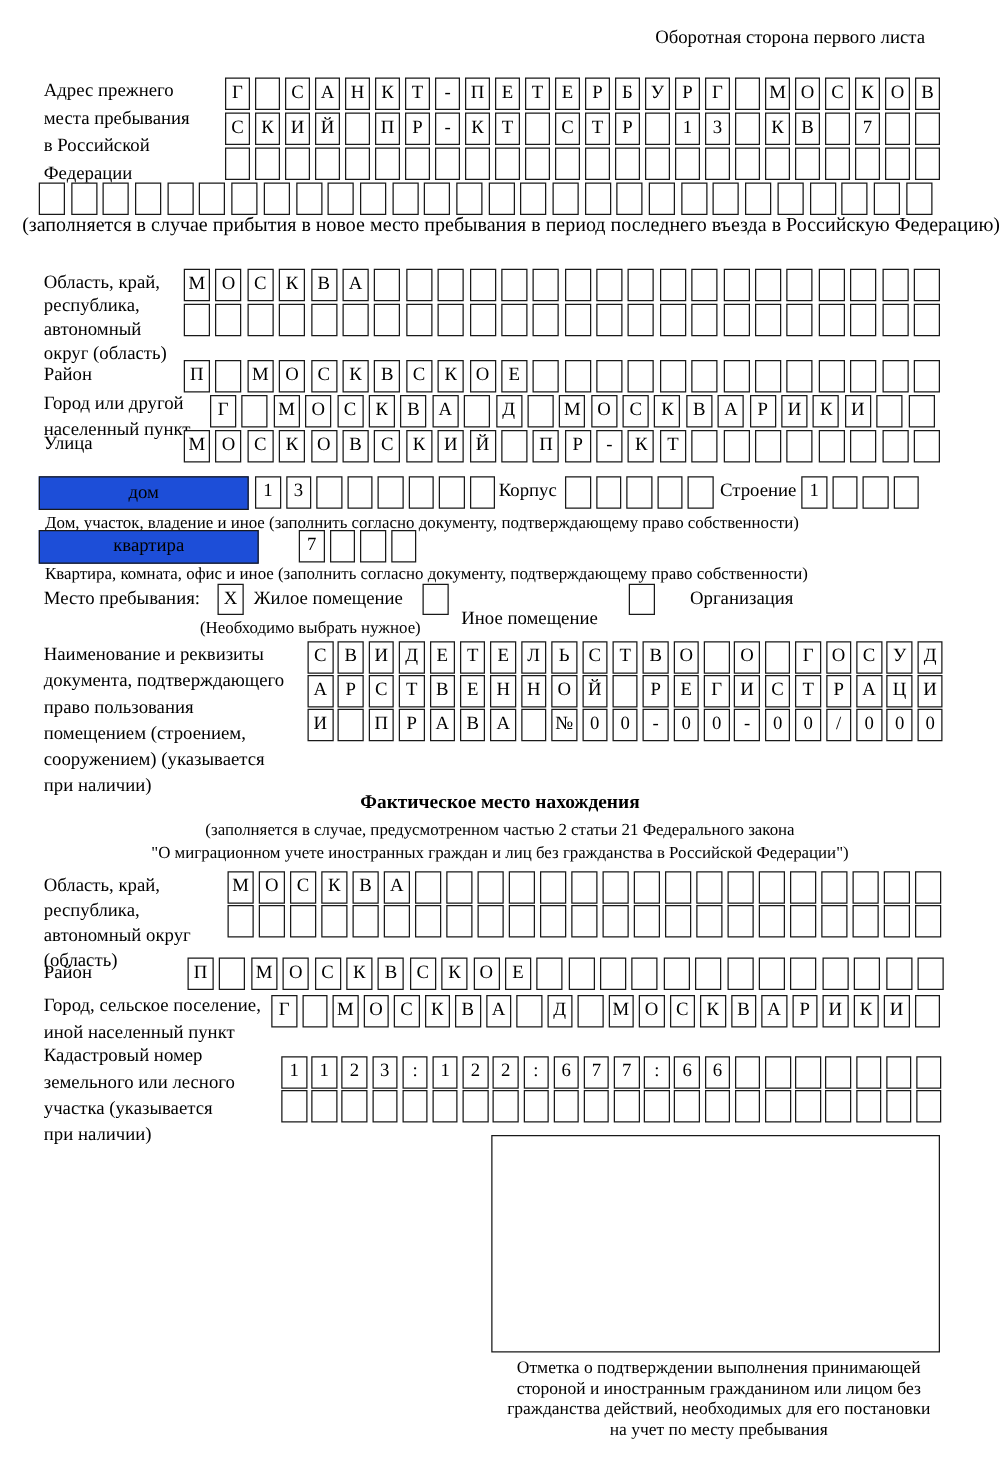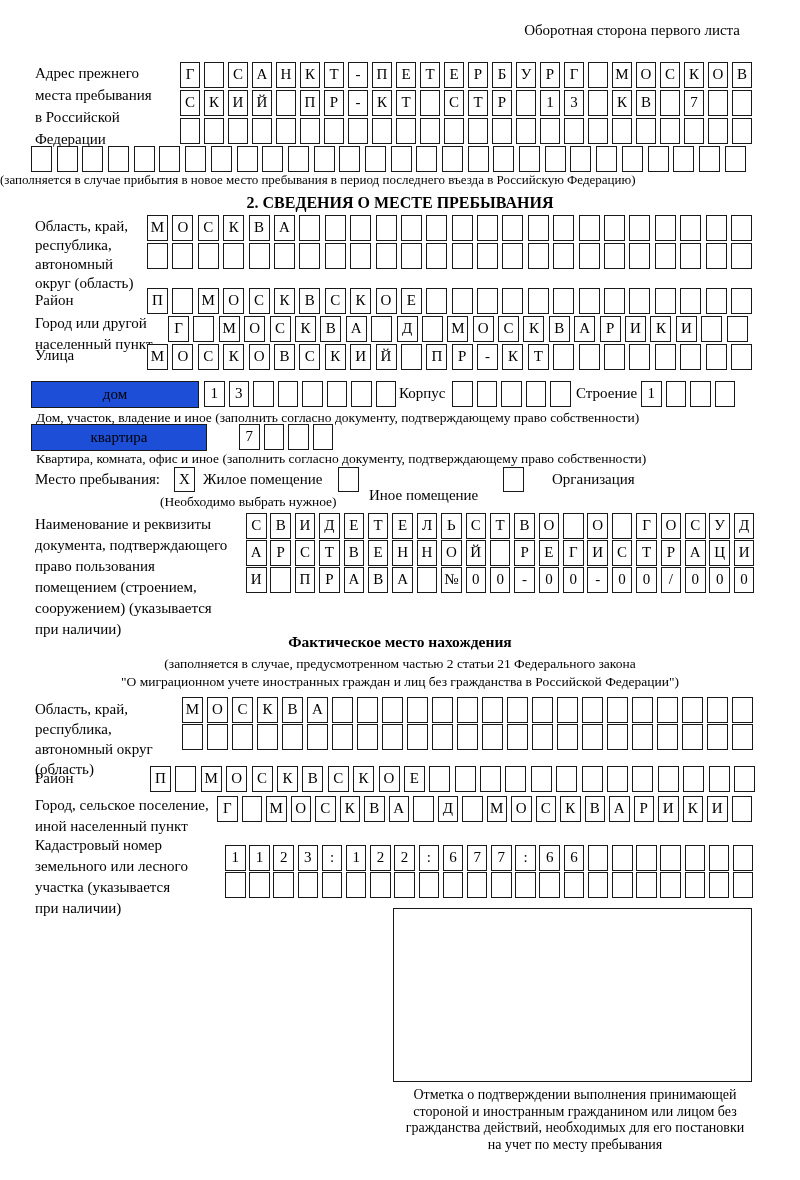--- a/index.html
+++ b/index.html
@@ -5,21 +5,21 @@
   html,body{margin:0;padding:0;background:#fff;}
   #page{
     position:relative; width:800px; height:1180px; background:#ffffff;
     font-family:"Liberation Serif","DejaVu Serif",serif; color:#000;
     overflow:hidden;
   }
   .abs{position:absolute;}
   .lbl{position:absolute; font-size:15px; white-space:pre-line; color:#000;}
   .lh19{line-height:19px;} .lh20{line-height:20px;} .lh21{line-height:21px;} .lh22{line-height:22px;}
   .cap{position:absolute; font-size:13.5px; color:#000;}
-  .note{position:absolute; font-size:13px; width:800px; text-align:left; color:#000;}
+  .note{position:absolute; font-size:16px; width:800px; text-align:right; color:#000;}
   .title{position:absolute; width:800px; text-align:center; font-weight:bold; font-size:16px; color:#000;}
   .cells{position:absolute; display:flex; gap:var(--g,4px);}
   .cell{
     flex:none; width:var(--w,20px); height:26px; box-sizing:border-box;
     border:1.7px solid #191919; background:#fff;
     text-align:center; font-size:15px; line-height:22px;
   }
   .g-addr{--w:20px;   --g:4px;}
   .g-full{--w:21px;   --g:4.7px;}
   .g-s2  {--w:21px;   --g:4.4px;}
@@ -158,21 +158,20 @@
       <span class="cell"></span>
       <span class="cell"></span>
       <span class="cell"></span>
       <span class="cell"></span>
       <span class="cell"></span>
       <span class="cell"></span>
       <span class="cell"></span>
     </div>
   <div class="note" style="top:172px;">(заполняется в случае прибытия в новое место пребывания в период последнего въезда в Российскую Федерацию)</div>
 
-  <div class="title" style="top:194px;">2. СВЕДЕНИЯ О МЕСТЕ ПРЕБЫВАНИЯ</div>
 
   <div class="lbl lh19" style="left:35px; top:217px;">Область, край,
 республика,
 автономный
 округ (область)</div>
   <div class="cells g-s2" style="left:147px; top:215px;">
       <span class="cell">М</span>
       <span class="cell">О</span>
       <span class="cell">С</span>
       <span class="cell">К</span>

